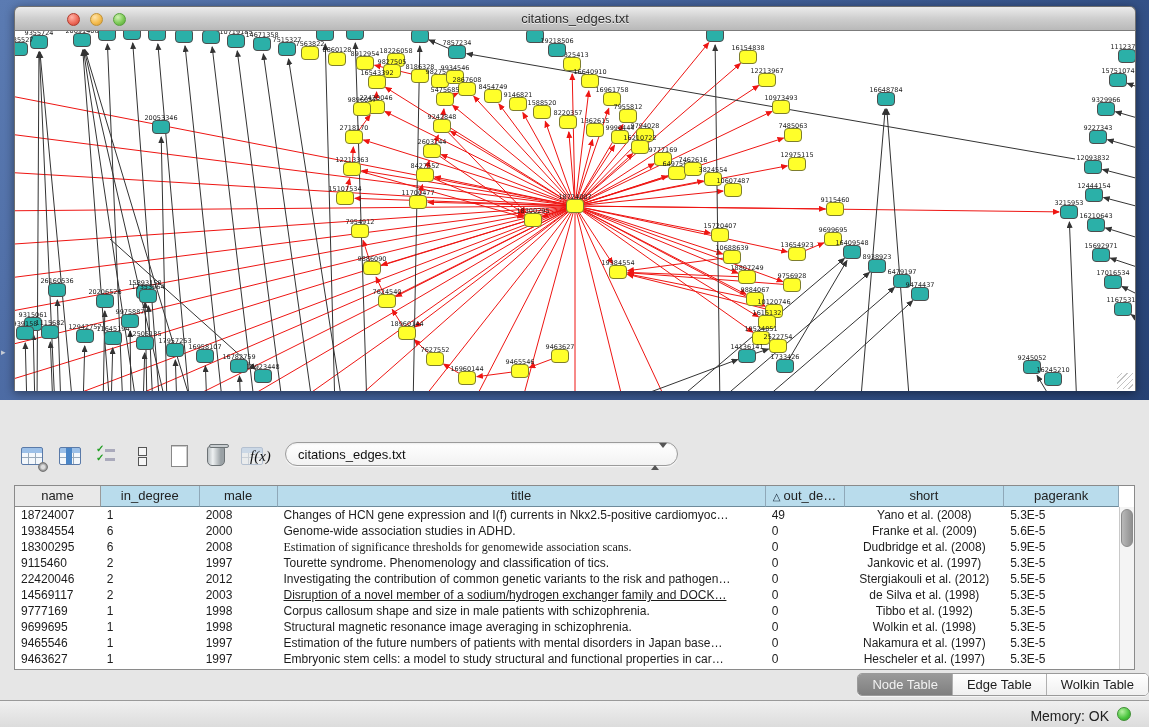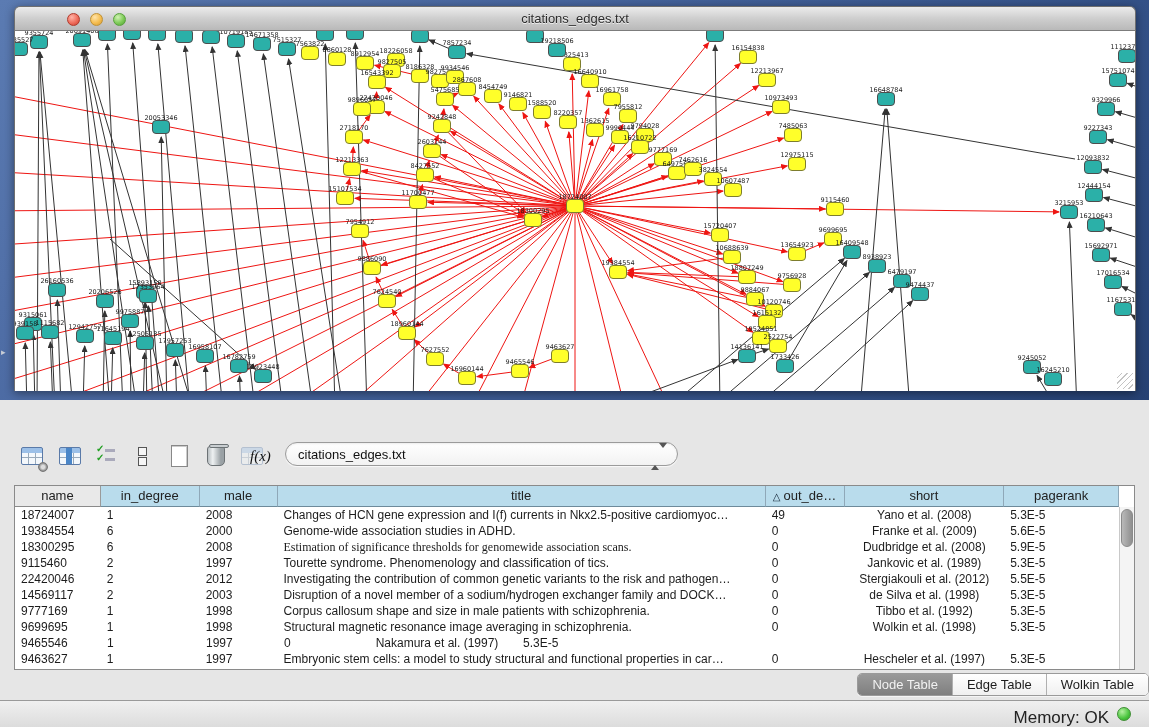--- a/index.html
+++ b/index.html
@@ -88,21 +88,21 @@
   #tp-tabs { position:absolute; left:0; top:273px; width:1149px; height:26px; text-align:right; }
   .seg-group { display:inline-flex; border:1px solid #9a9a9a; border-radius:5px; overflow:hidden;
      background:#fff; box-shadow:0 1px 0 rgba(255,255,255,.6); }
   .seg { font-size:13px; padding:3px 14px; color:#1c1c1c; border-right:1px solid #b0b0b0; background:linear-gradient(#ffffff,#f0f0f0); }
   .seg:last-child { border-right:none; }
   .seg.sel { background:linear-gradient(#9a9a9a,#7f7f7f); color:#f2f2f2; }
 
   
   #status-bar { position:absolute; left:0; top:700px; width:1149px; height:27px;
      background:linear-gradient(#f0f0f0,#dcdcdc); border-top:1px solid #9a9a9a; }
-  #memory-label { position:absolute; right:40px; top:7px; font-size:17px; color:#222; }
+  #memory-label { position:absolute; right:40px; top:7px; font-size:14px; color:#222; }
   #memory-dot { position:absolute; right:18px; top:6px; width:14px; height:14px; border-radius:50%;
      background:radial-gradient(circle at 35% 30%,#b4f0a0,#49c43d 60%,#2f9a28); border:1px solid #3e8f33; }
 </style>
 </head>
 <body>
 
 <div id="stage">
 
   <div id="net-window">
     <div id="net-titlebar">
@@ -836,37 +836,37 @@
             <div class="td" style="width: 79px;">0</div>
             <div class="td center" style="width: 160px;">Dudbridge et al. (2008)</div>
             <div class="td" style="width: 115px;">5.9E-5</div>
           </div>
           <div class="tr">
             <div class="td" style="width: 86px;">9115460</div>
             <div class="td" style="width: 99px;">2</div>
             <div class="td" style="width: 78px;">1997</div>
             <div class="td" style="width: 489px;">Tourette syndrome. Phenomenology and classification of tics.</div>
             <div class="td" style="width: 79px;">0</div>
-            <div class="td center" style="width: 160px;">Jankovic et al. (1989)</div>
+            <div class="td center" style="width: 160px;">Jankovic et al. (1997)</div>
             <div class="td" style="width: 115px;">5.3E-5</div>
           </div>
           <div class="tr">
             <div class="td" style="width: 86px;">22420046</div>
             <div class="td" style="width: 99px;">2</div>
             <div class="td" style="width: 78px;">2012</div>
             <div class="td" style="width: 489px;">Investigating the contribution of common genetic variants to the risk and pathogen…</div>
             <div class="td" style="width: 79px;">0</div>
             <div class="td center" style="width: 160px;">Stergiakouli et al. (2012)</div>
             <div class="td" style="width: 115px;">5.5E-5</div>
           </div>
           <div class="tr">
             <div class="td" style="width: 86px;">14569117</div>
             <div class="td" style="width: 99px;">2</div>
             <div class="td" style="width: 78px;">2003</div>
-            <div class="td" style="width: 489px;">Disruption of a novel member of a sodium/hydrogen exchanger family and DOCK…</div>
+            <div class="td" style="width: 489px; text-decoration: underline;">Disruption of a novel member of a sodium/hydrogen exchanger family and DOCK…</div>
             <div class="td" style="width: 79px;">0</div>
             <div class="td center" style="width: 160px;">de Silva et al. (1998)</div>
             <div class="td" style="width: 115px;">5.3E-5</div>
           </div>
           <div class="tr">
             <div class="td" style="width: 86px;">9777169</div>
             <div class="td" style="width: 99px;">1</div>
             <div class="td" style="width: 78px;">1998</div>
             <div class="td" style="width: 489px;">Corpus callosum shape and size in male patients with schizophrenia.</div>
             <div class="td" style="width: 79px;">0</div>
@@ -879,20 +879,21 @@
             <div class="td" style="width: 78px;">1998</div>
             <div class="td" style="width: 489px;">Structural magnetic resonance image averaging in schizophrenia.</div>
             <div class="td" style="width: 79px;">0</div>
             <div class="td center" style="width: 160px;">Wolkin et al. (1998)</div>
             <div class="td" style="width: 115px;">5.3E-5</div>
           </div>
           <div class="tr">
             <div class="td" style="width: 86px;">9465546</div>
             <div class="td" style="width: 99px;">1</div>
             <div class="td" style="width: 78px;">1997</div>
+            <div class="td" style="width: 489px;">Estimation of the future numbers of patients with mental disorders in Japan base…</div>
             <div class="td" style="width: 79px;">0</div>
             <div class="td center" style="width: 160px;">Nakamura et al. (1997)</div>
             <div class="td" style="width: 115px;">5.3E-5</div>
           </div>
           <div class="tr">
             <div class="td" style="width: 86px;">9463627</div>
             <div class="td" style="width: 99px;">1</div>
             <div class="td" style="width: 78px;">1997</div>
             <div class="td" style="width: 489px;">Embryonic stem cells: a model to study structural and functional properties in car…</div>
             <div class="td" style="width: 79px;">0</div>

